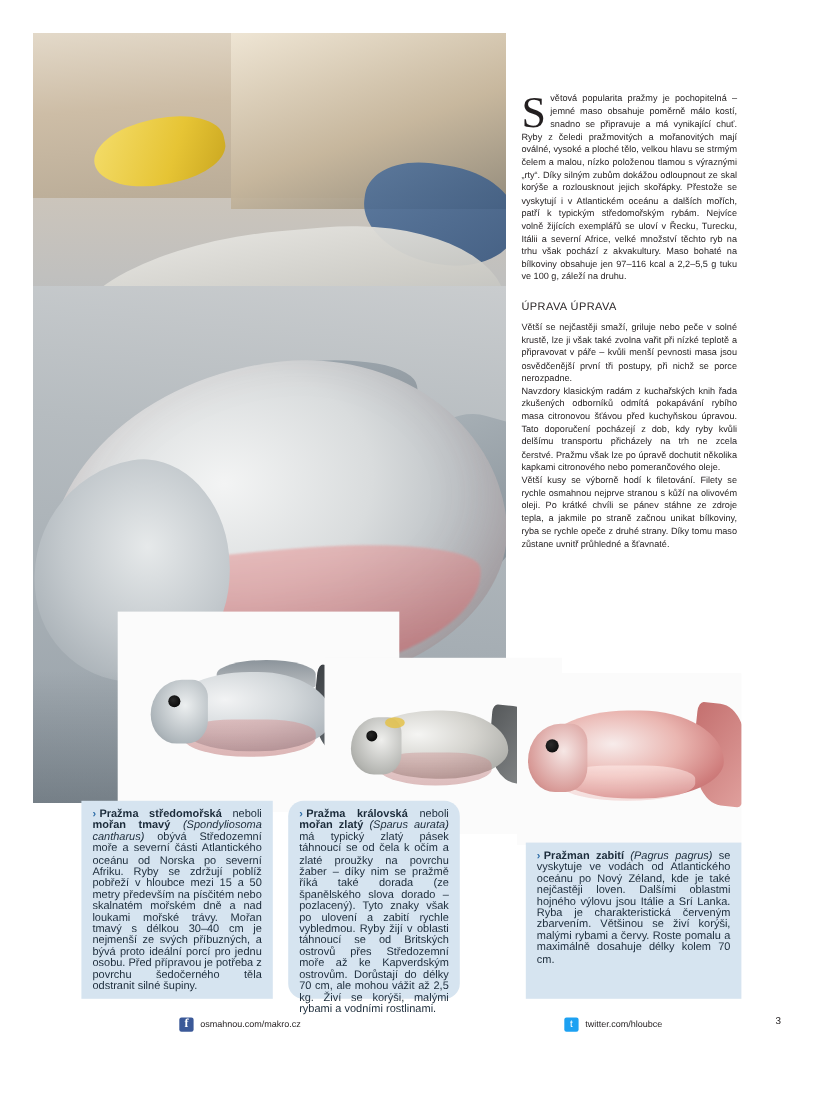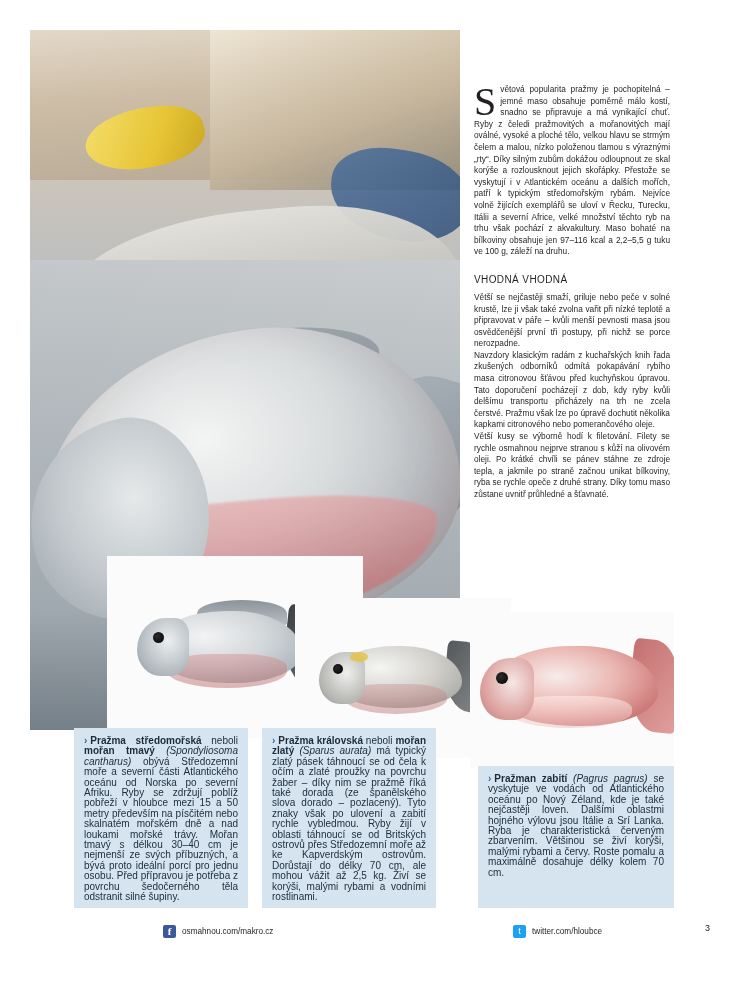--- a/index.html
+++ b/index.html
@@ -266,21 +266,21 @@
     position: absolute;
     background: #d6e4f0;
     color: #1b2b3a;
     font-size: 10px;
     line-height: 10.4px;
     text-align: justify;
     padding: 8px 10px 10px 10px;
     box-sizing: border-box;
   }
   .cap1 { left: 74px;  top: 728px; width: 174px; height: 180px; }
-  .cap2 { left: 262px; top: 728px; width: 174px; height: 180px; }
+  .cap2 { left: 262px; top: 728px; width: 156px; height: 180px; border-radius: 14px; }
   .cap3 { left: 478px; top: 766px; width: 196px; height: 142px; }
 
   .caption b { font-weight: bold; }
   .caption i { font-style: italic; }
   .arrow {
     color: #2f6ea8;
     font-weight: bold;
     margin-right: 3px;
   }
 
@@ -348,21 +348,21 @@
     <div class="hero-fish-belly"></div>
     <div class="hero-fish-head"></div>
     <div class="hero-shadow"></div>
   </div>
 
   <div class="col-right">
     <div class="intro">
       <span class="dropcap">S</span><span>větová popularita pražmy je pochopitelná – jemné maso obsahuje poměrně málo kostí, snadno se připravuje a má vynikající chuť. Ryby z čeledi pražmovitých a mořanovitých mají oválné, vysoké a ploché tělo, velkou hlavu se strmým čelem a malou, nízko položenou tlamou s výraznými „rty“. Díky silným zubům dokážou odloupnout ze skal korýše a rozlousknout jejich skořápky. Přestože se vyskytují i v Atlantickém oceánu a dalších mořích, patří k typickým středomořským rybám. Nejvíce volně žijících exemplářů se uloví v Řecku, Turecku, Itálii a severní Africe, velké množství těchto ryb na trhu však pochází z akvakultury. Maso bohaté na bílkoviny obsahuje jen 97–116 kcal a 2,2–5,5 g tuku ve 100 g, záleží na druhu.</span>
     </div>
 
-    <div class="section-head">VHODNÁ VHODNÁ</div>
+    <div class="section-head">ÚPRAVA ÚPRAVA</div>
 
     <div class="section-body">
       <p>Větší se nejčastěji smaží, griluje nebo peče v solné krustě, lze ji však také zvolna vařit při nízké teplotě a připravovat v páře – kvůli menší pevnosti masa jsou osvědčenější první tři postupy, při nichž se porce nerozpadne.</p>
       <p>Navzdory klasickým radám z kuchařských knih řada zkušených odborníků odmítá pokapávání rybího masa citronovou šťávou před kuchyňskou úpravou. Tato doporučení pocházejí z dob, kdy ryby kvůli delšímu transportu přicházely na trh ne zcela čerstvé. Pražmu však lze po úpravě dochutit několika kapkami citronového nebo pomerančového oleje.</p>
       <p>Větší kusy se výborně hodí k filetování. Filety se rychle osmahnou nejprve stranou s kůží na olivovém oleji. Po krátké chvíli se pánev stáhne ze zdroje tepla, a jakmile po straně začnou unikat bílkoviny, ryba se rychle opeče z druhé strany. Díky tomu maso zůstane uvnitř průhledné a šťavnaté.</p>
     </div>
   </div>
 
   <div class="spec-photo sp1">
     <div class="fish-sil f1-fin"></div>

